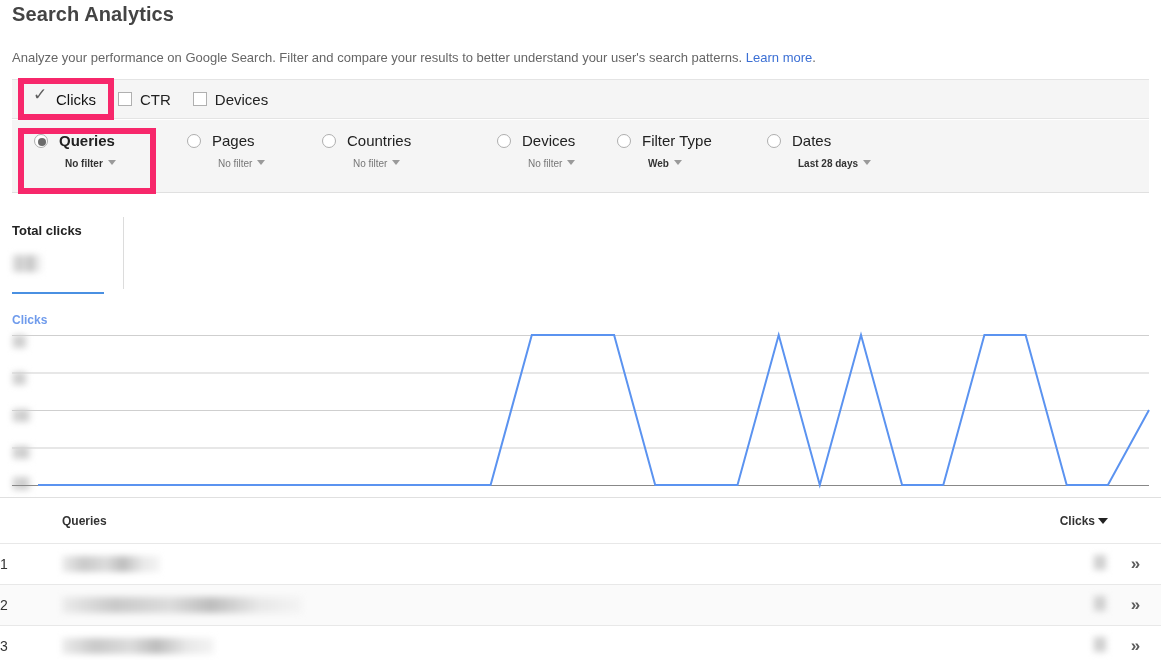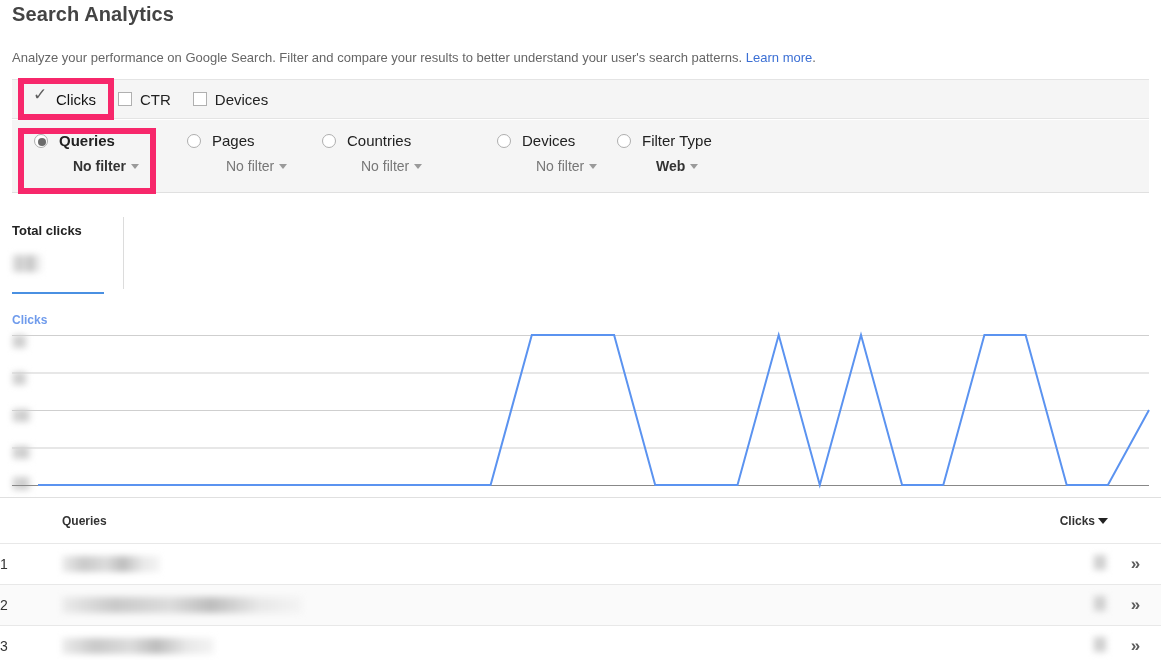--- a/index.html
+++ b/index.html
@@ -76,22 +76,22 @@
     margin-right: 11px; position: relative; flex: none;
   }
   .rb.sel::after {
     content: ""; position: absolute;
     left: 3px; top: 3px; width: 8px; height: 8px;
     border-radius: 50%; background: #6b6b6b;
   }
   .dim-name { font-size: 15px; color: #222; white-space: nowrap; }
   .dim-item.sel .dim-name { font-weight: bold; }
   .dim-filter {
-    margin-top: 9px; margin-left: 39px;
-    font-size: 14px; color: #777; white-space: nowrap;
+    margin-top: 9px; margin-left: 31px;
+    font-size: 10px; color: #777; white-space: nowrap;
   }
   .dim-item.sel .dim-filter,
   .dim-filter.strong { color: #333; font-weight: bold; }
   .caret {
     display: inline-block; margin-left: 5px;
     border-left: 4px solid transparent;
     border-right: 4px solid transparent;
     border-top: 5px solid #9a9a9a;
     vertical-align: 2px;
   }
@@ -222,20 +222,27 @@
           <span class="dim-name">Devices</span>
         </div>
         <div class="dim-filter"><span>No filter</span><span class="caret"></span></div>
       </div>
       <div class="dim-item" style="left: 605px;">
         <div class="dim-head">
           <span class="rb"></span>
           <span class="dim-name">Filter Type</span>
         </div>
         <div class="dim-filter strong"><span>Web</span><span class="caret"></span></div>
+      </div>
+      <div class="dim-item" style="left: 755px;">
+        <div class="dim-head">
+          <span class="rb"></span>
+          <span class="dim-name">Dates</span>
+        </div>
+        <div class="dim-filter strong"><span>Last 28 days</span><span class="caret"></span></div>
       </div>
     </div>
 
   <div id="highlight-layer">
       <div class="hl" style="left: 18px; top: 78px; width: 96px; height: 42px; border-width: 6px; border-color: rgb(247, 39, 107);"></div>
       <div class="hl" style="left: 18px; top: 128px; width: 138px; height: 66px; border-width: 6px; border-color: rgb(247, 39, 107);"></div>
     </div>
 
   <div class="totals">
     <div class="total-label">Total clicks</div>

